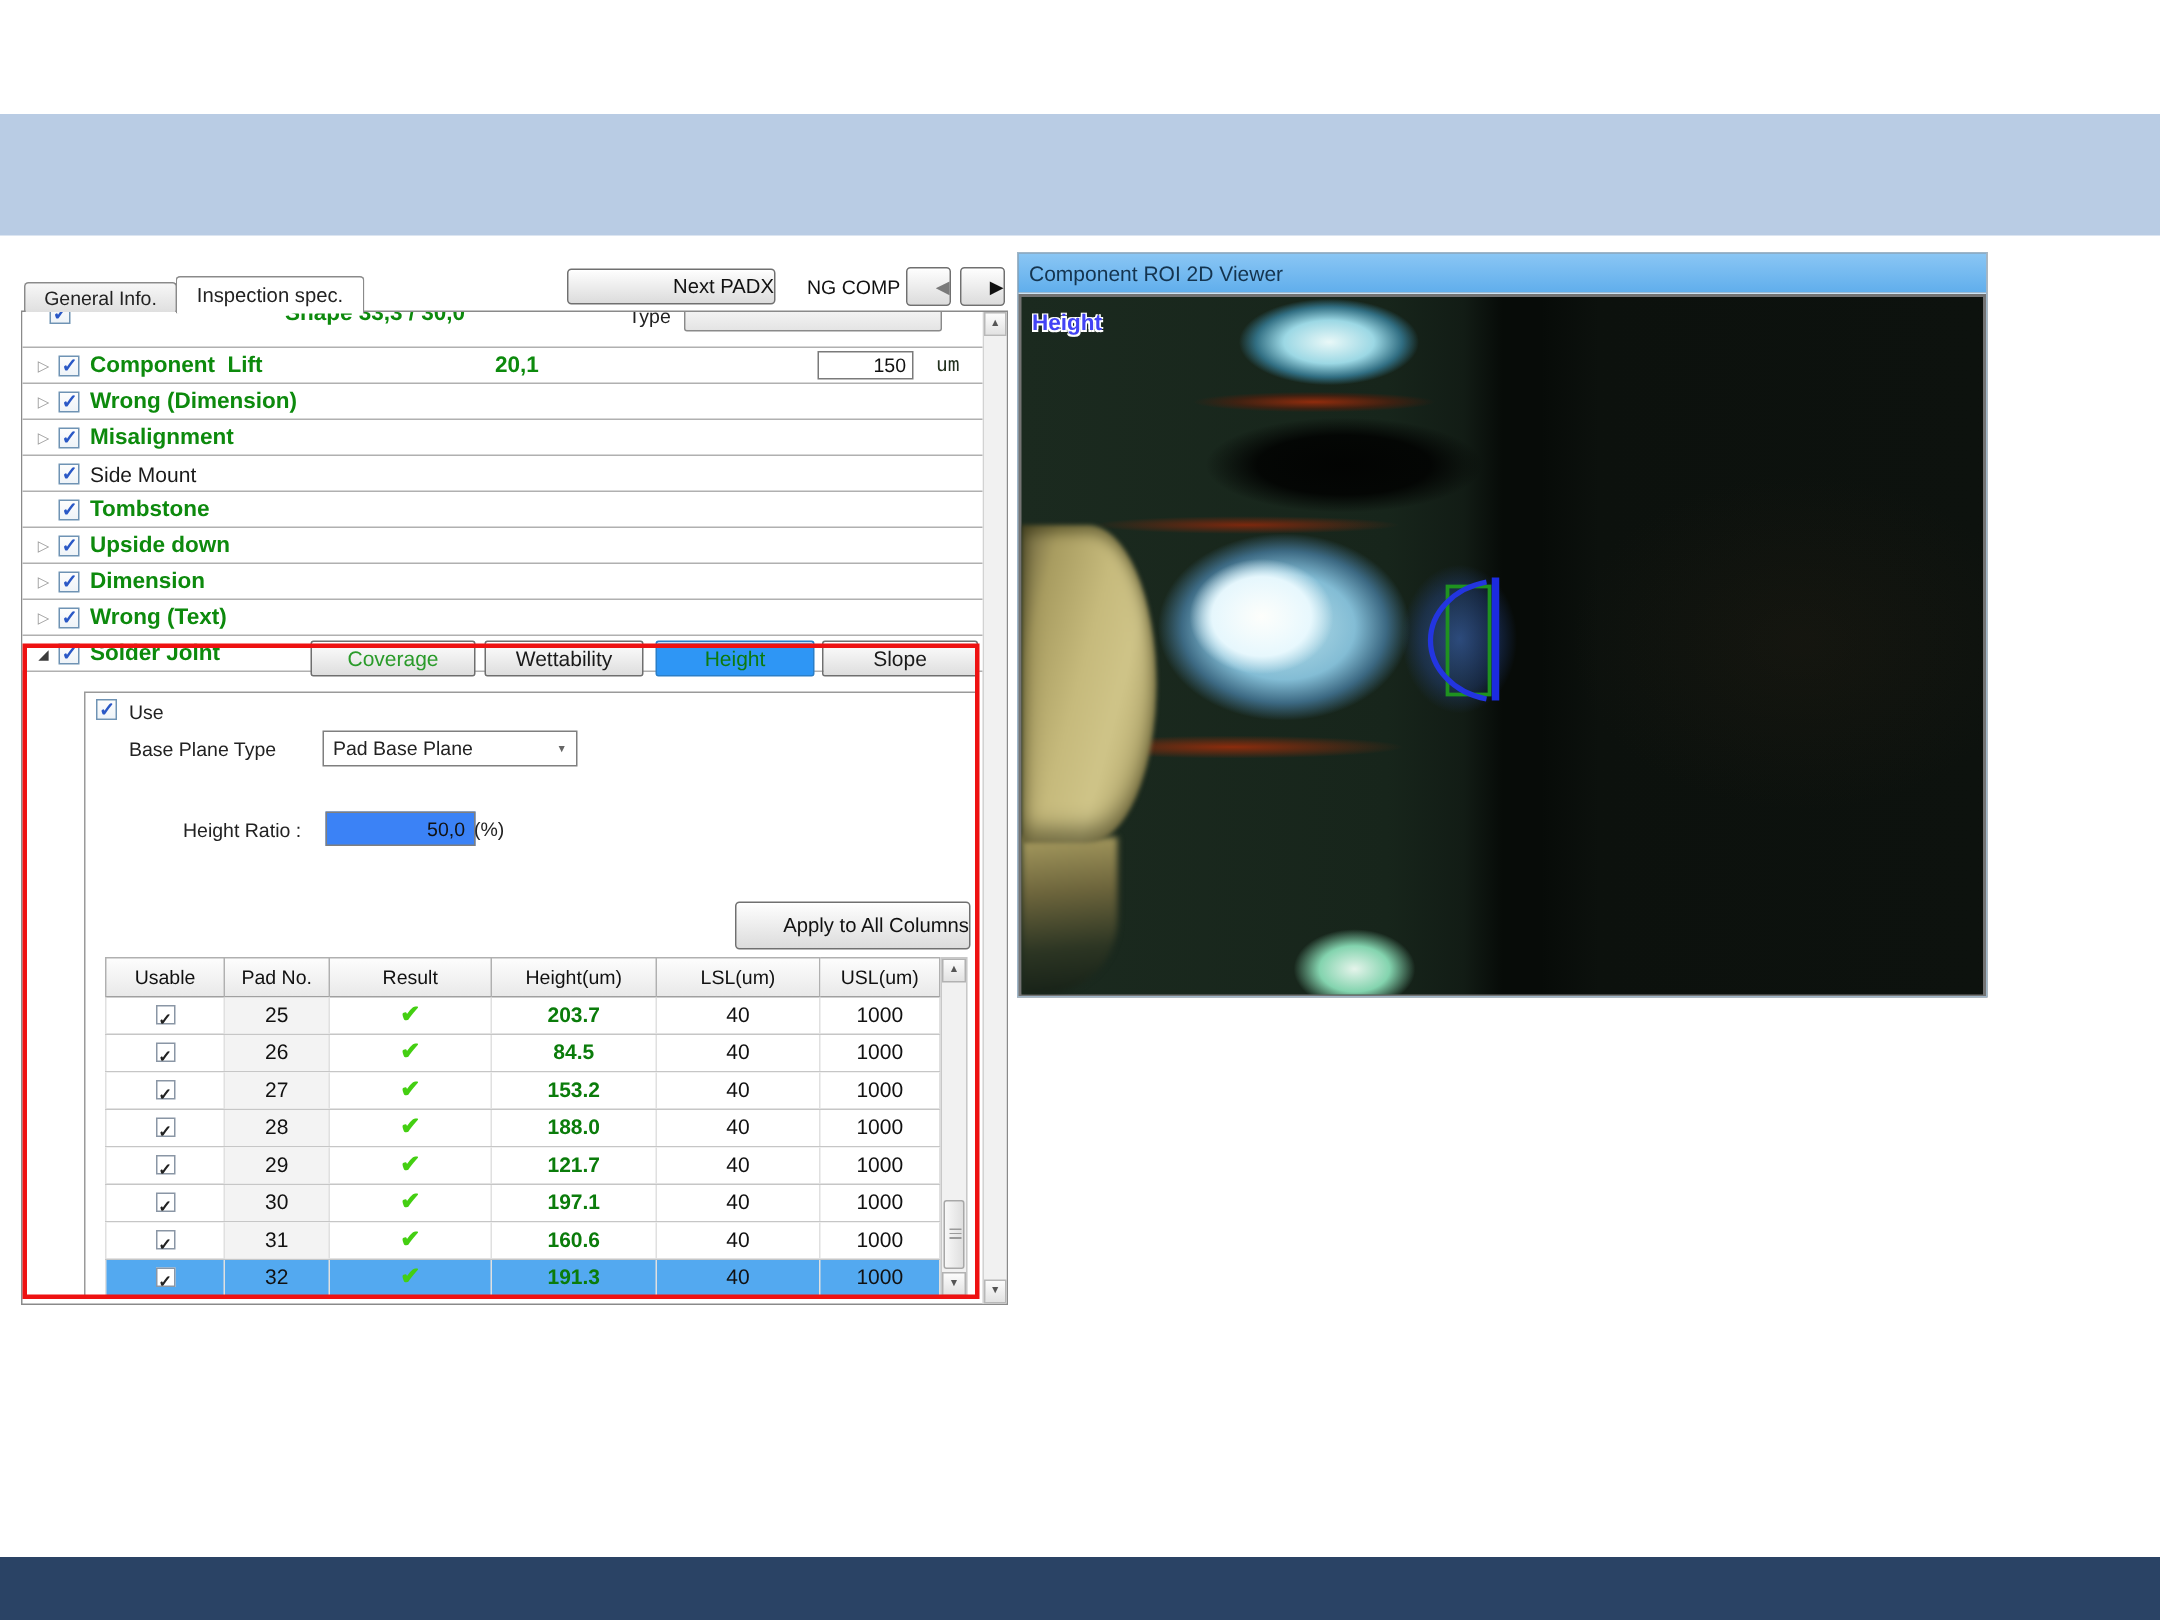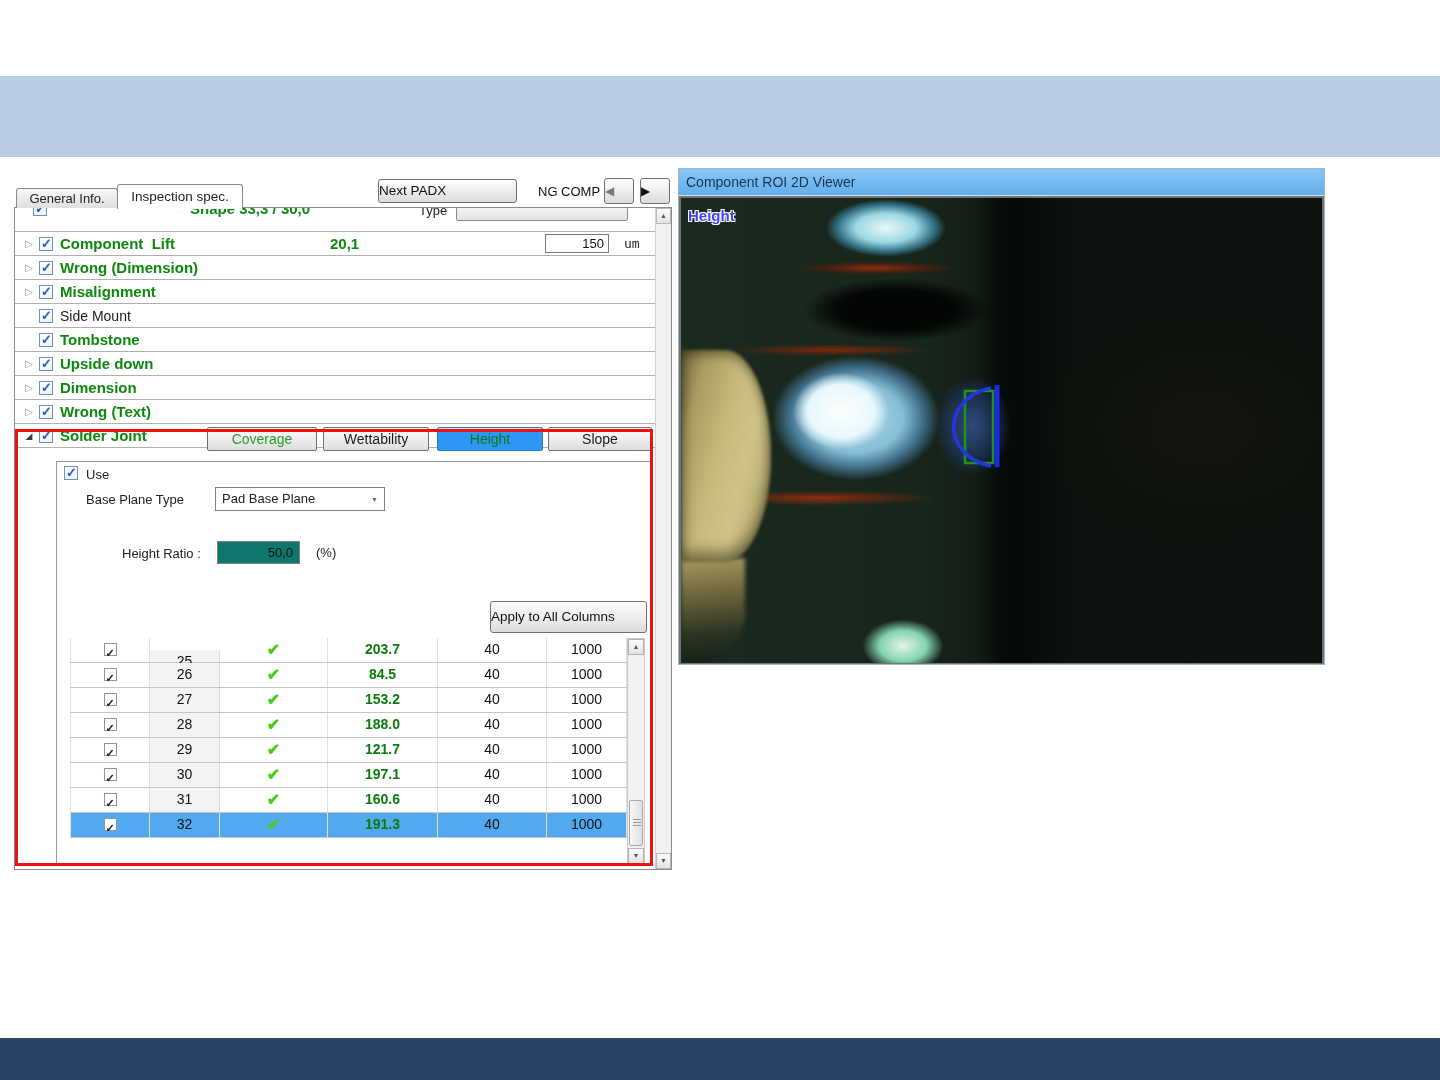--- a/index.html
+++ b/index.html
@@ -17,21 +17,21 @@
   
   .lpanel { position:absolute; left:14px; top:207px; width:658px; height:663px;
             border:1px solid #8a8a8a; background:#fff; }
   .tab { position:absolute; font-size:13px; color:#222; text-align:center;
          border:1px solid #8a8a8a; border-bottom:none; border-radius:3px 3px 0 0; cursor:default; }
   .tab-inactive { left:16px; top:188px; width:102px; height:21px; line-height:20px;
                   background:linear-gradient(#f7f7f7,#dedede); z-index:2; }
   .tab-active { left:117px; top:184px; width:126px; height:25px; line-height:24px;
                 background:#fff; z-index:6; font-size:13.5px; }
   .btn { background:linear-gradient(#fefefe,#dcdcdc); border:1px solid #707070; border-radius:3px;
-         text-align:left; color:#111; box-shadow:inset 0 1px 0 rgba(255,255,255,.8); }
+         text-align:right; color:#111; box-shadow:inset 0 1px 0 rgba(255,255,255,.8); }
   .next-padx { position:absolute; left:378px; top:179px; width:139px; height:24px;
                line-height:22px; font-size:13.5px; }
   .ngcomp-label { position:absolute; left:538px; top:184px; font-size:13px; color:#111; }
   .arrow-btn { position:absolute; top:178px; width:30px; height:26px; line-height:24px; font-size:12px; }
   .arrow-btn.prev { left:604px; color:#7a7a7a; }
   .arrow-btn.next { left:640px; color:#111; }
 
   
   #tree-list { position:absolute; left:15px; top:208px; width:640px; z-index:3; }
   .tree-row { position:relative; height:24px; border-bottom:1px solid #b0b0b0;
@@ -78,21 +78,21 @@
               border:1px solid #9a9a9a; background:#fff; z-index:3; }
   .ctl { position:absolute; z-index:4; }
   .lbl { font-size:13px; color:#222; }
   .use-cb { left:64px; top:466px; }
   .use-lbl { left:86px; top:467px; }
   .bp-lbl { left:86px; top:492px; }
   .dropdown { left:215px; top:487px; width:170px; height:24px; border:1px solid #7f7f7f; background:#fff; }
   .dd-text { position:absolute; left:6px; top:3px; font-size:13px; color:#222; }
   .dd-arrow { position:absolute; right:6px; top:8px; font-size:7px; color:#666; }
   .hr-lbl { left:122px; top:546px; }
-  .hr-input { left:217px; top:541px; width:83px; height:23px; border:1px solid #7f7f7f; background:#0f766e;
+  .hr-input { left:217px; top:541px; width:100px; height:23px; border:1px solid #7f7f7f; background:#3b82f6;
               font-size:13px; color:#111; text-align:right; padding:3px 6px 0 0; }
   .hr-unit { left:316px; top:545px; }
   .apply-btn { left:490px; top:601px; width:157px; height:32px; line-height:30px; font-size:13.5px; }
 
   
   #pad-table { position:absolute; left:70px; top:638px; z-index:4; background:#fff; }
   .thead { display:flex; }
   .th { height:27px; border-top:1px solid #b0b0b0; border-bottom:1px solid #a0a0a0;
         border-right:1px solid #b0b0b0; background:linear-gradient(#fdfdfd,#e9e9e9);
         font-size:13px; color:#111; text-align:center; line-height:25px; }
@@ -245,24 +245,32 @@
   <div class="ctl dropdown">
     <span class="dd-text">Pad Base Plane</span>
     <span class="dd-arrow">▼</span>
   </div>
   <span class="ctl lbl hr-lbl">Height Ratio :</span>
   <div class="ctl hr-input">50,0</div>
   <span class="ctl lbl hr-unit">(%)</span>
   <div class="ctl btn apply-btn">Apply to All Columns</div>
 
   <div id="pad-table">
+    <div id="pad-thead" class="thead">
+        <span class="th" style="width: 80px;">Usable</span>
+        <span class="th" style="width: 70px;">Pad No.</span>
+        <span class="th" style="width: 108px;">Result</span>
+        <span class="th" style="width: 110px;">Height(um)</span>
+        <span class="th" style="width: 109px;">LSL(um)</span>
+        <span class="th" style="width: 80px;">USL(um)</span>
+      </div>
     <div id="pad-tbody">
         <div class="trow">
           <div class="td" style="width: 80px;"><span class="tcb checked"></span></div>
-          <div class="td padcol" style="width: 70px; margin-top: 12px;">25</div>
+          <div class="td padcol" style="width: 70px;">25</div>
           <div class="td" style="width: 108px;"><span class="checkmark">✔</span></div>
           <div class="td" style="width: 110px;"><span class="hval">203.7</span></div>
           <div class="td" style="width: 109px;">40</div>
           <div class="td" style="width: 80px;">1000</div>
         </div>
         <div class="trow">
           <div class="td" style="width: 80px;"><span class="tcb checked"></span></div>
           <div class="td padcol" style="width: 70px;">26</div>
           <div class="td" style="width: 108px;"><span class="checkmark">✔</span></div>
           <div class="td" style="width: 110px;"><span class="hval">84.5</span></div>

